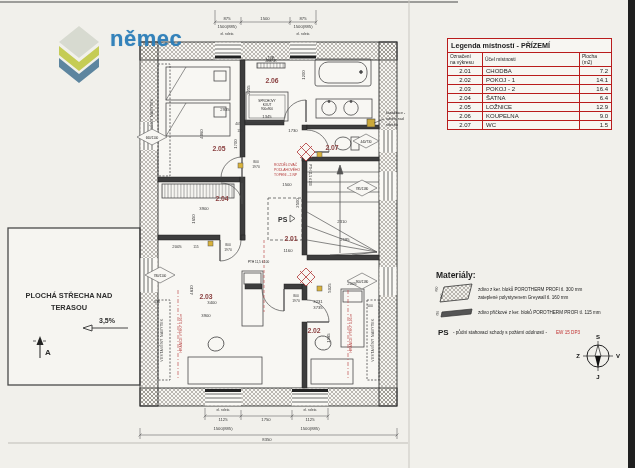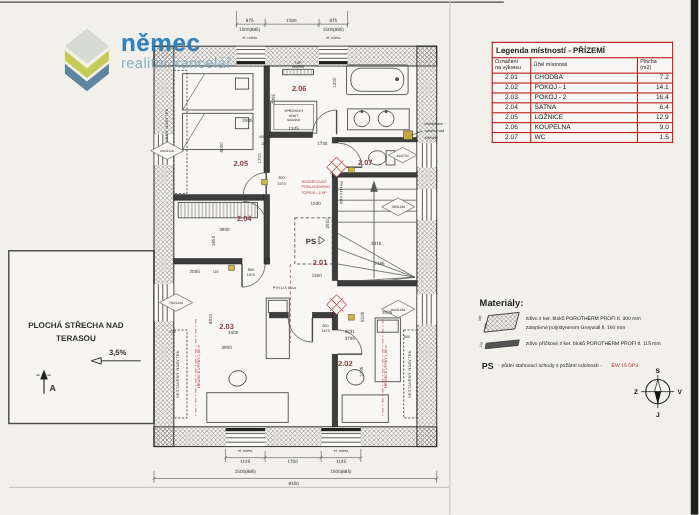--- a/index.html
+++ b/index.html
@@ -399,21 +399,20 @@
 
 
 <div id="logo">
   <svg class="mark" viewBox="0 0 54 62">
     <polygon points="27,2 47,18 27,34 7,18" fill="#d6d9cf"></polygon>
     <polygon points="7,22 27,38 47,22 47,31 27,47 7,31" fill="#c3cb4e"></polygon>
     <polygon points="7,34 27,50 47,34 47,43 27,59 7,43" fill="#56809b"></polygon>
   </svg>
   <div class="words">
     <div class="brand">němec</div>
-    <div class="tagline">realitní kancelář</div>
   </div>
 </div>
 
 
 <div id="legend">
   <table>
     <tbody>
           <tr>
             <td colspan="3" class="lg-title">Legenda místností - PŘÍZEMÍ</td>
           </tr>

